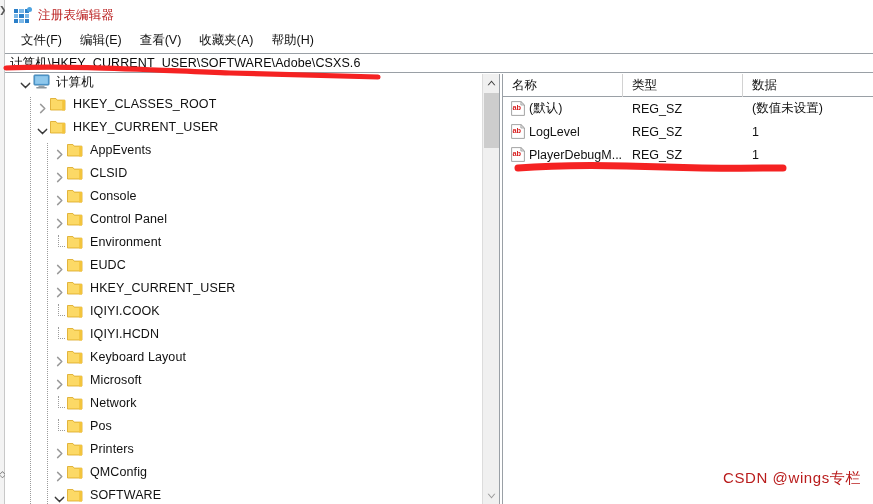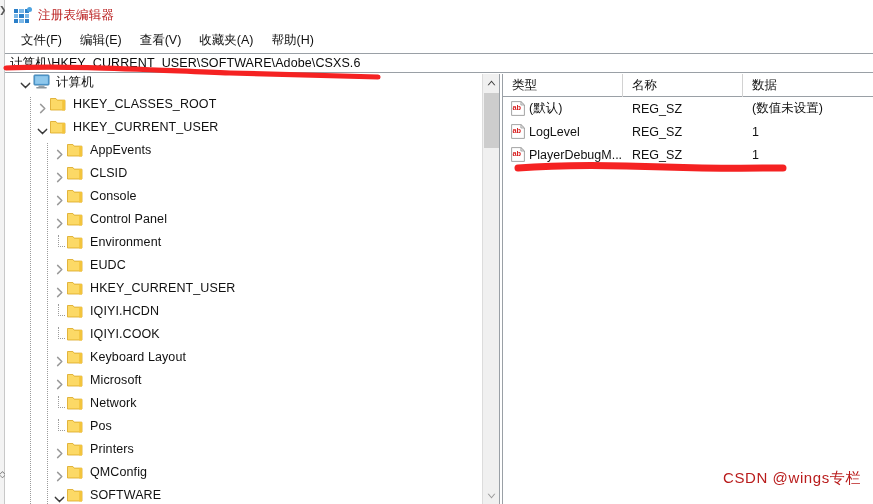--- a/index.html
+++ b/index.html
@@ -468,32 +468,32 @@
           </div>
           <div class="tree-row">
             <span class="spacer" style="width: 46px;"></span>
             <span class="tw-guide half tee"></span>
             <span class="folder">
               <svg width="16" height="14" viewBox="0 0 16 14">
                 <path d="M0.5 1.5 h5.4 l1.3 1.6 h7.3 a0.5 0.5 0 0 1 0.5 0.5 v9.4 h-14.5 z" fill="#fcd966" stroke="#dba61f" stroke-width="0.8"></path>
                 <path d="M12.2 3.1 v10.4 h2.8 v-9.9 a0.5 0.5 0 0 0 -0.5 -0.5 z" fill="#f3c43c"></path>
               </svg>
             </span>
+            <span class="tree-label">IQIYI.COOK</span>
+          </div>
+          <div class="tree-row">
+            <span class="spacer" style="width: 46px;"></span>
+            <span class="tw-guide half tee"></span>
+            <span class="folder">
+              <svg width="16" height="14" viewBox="0 0 16 14">
+                <path d="M0.5 1.5 h5.4 l1.3 1.6 h7.3 a0.5 0.5 0 0 1 0.5 0.5 v9.4 h-14.5 z" fill="#fcd966" stroke="#dba61f" stroke-width="0.8"></path>
+                <path d="M12.2 3.1 v10.4 h2.8 v-9.9 a0.5 0.5 0 0 0 -0.5 -0.5 z" fill="#f3c43c"></path>
+              </svg>
+            </span>
             <span class="tree-label">IQIYI.HCDN</span>
-          </div>
-          <div class="tree-row">
-            <span class="spacer" style="width: 46px;"></span>
-            <span class="tw-guide half tee"></span>
-            <span class="folder">
-              <svg width="16" height="14" viewBox="0 0 16 14">
-                <path d="M0.5 1.5 h5.4 l1.3 1.6 h7.3 a0.5 0.5 0 0 1 0.5 0.5 v9.4 h-14.5 z" fill="#fcd966" stroke="#dba61f" stroke-width="0.8"></path>
-                <path d="M12.2 3.1 v10.4 h2.8 v-9.9 a0.5 0.5 0 0 0 -0.5 -0.5 z" fill="#f3c43c"></path>
-              </svg>
-            </span>
-            <span class="tree-label">IQIYI.COOK</span>
           </div>
           <div class="tree-row">
             <span class="spacer" style="width: 46px;"></span>
             <span class="tw-chev">
               <svg width="11" height="11" viewBox="0 0 11 11">
                 <path d="M3.6 1.4 L7.8 5.5 L3.6 9.6" stroke="#9a9a9a" stroke-width="1.5" fill="none" stroke-linecap="round" stroke-linejoin="round"></path>
               </svg>
             </span>
             <span class="folder">
               <svg width="16" height="14" viewBox="0 0 16 14">
@@ -602,22 +602,22 @@
               <path d="M4.5 5.4 L0.6 0.8 L1.8 0.8 L4.5 4.0 L7.2 0.8 L8.4 0.8 Z" fill="#9a9a9a"></path>
             </svg>
         </div>
       </div>
     </div>
 
     <div class="splitter"></div>
 
     <div class="list-panel">
       <div class="list-header" id="list-header">
+          <div class="col-h" style="width: 120px;">名称</div>
           <div class="col-h" style="width: 120px;">类型</div>
-          <div class="col-h" style="width: 120px;">名称</div>
           <div class="col-h" style="width: 123px;">数据</div>
         </div>
       <div class="list-rows" id="list-rows">
           <div class="list-row">
             <div class="cell" style="width: 120px;">
               <span class="ab-icon">
                 <svg width="14" height="15" viewBox="0 0 14 15">
                   <path d="M0.6 0.6 h9.3 l3.5 3.4 v10.4 h-12.8 z" fill="#ffffff" stroke="#9a9a9a" stroke-width="0.9"></path>
                   <path d="M9.9 0.6 v3.4 h3.5 z" fill="#e6e6e6" stroke="#9a9a9a" stroke-width="0.8"></path>
                   <text x="1.4" y="8.6" font-family="Liberation Sans, sans-serif" font-size="7.4" font-weight="bold" fill="#d82020">ab</text>

